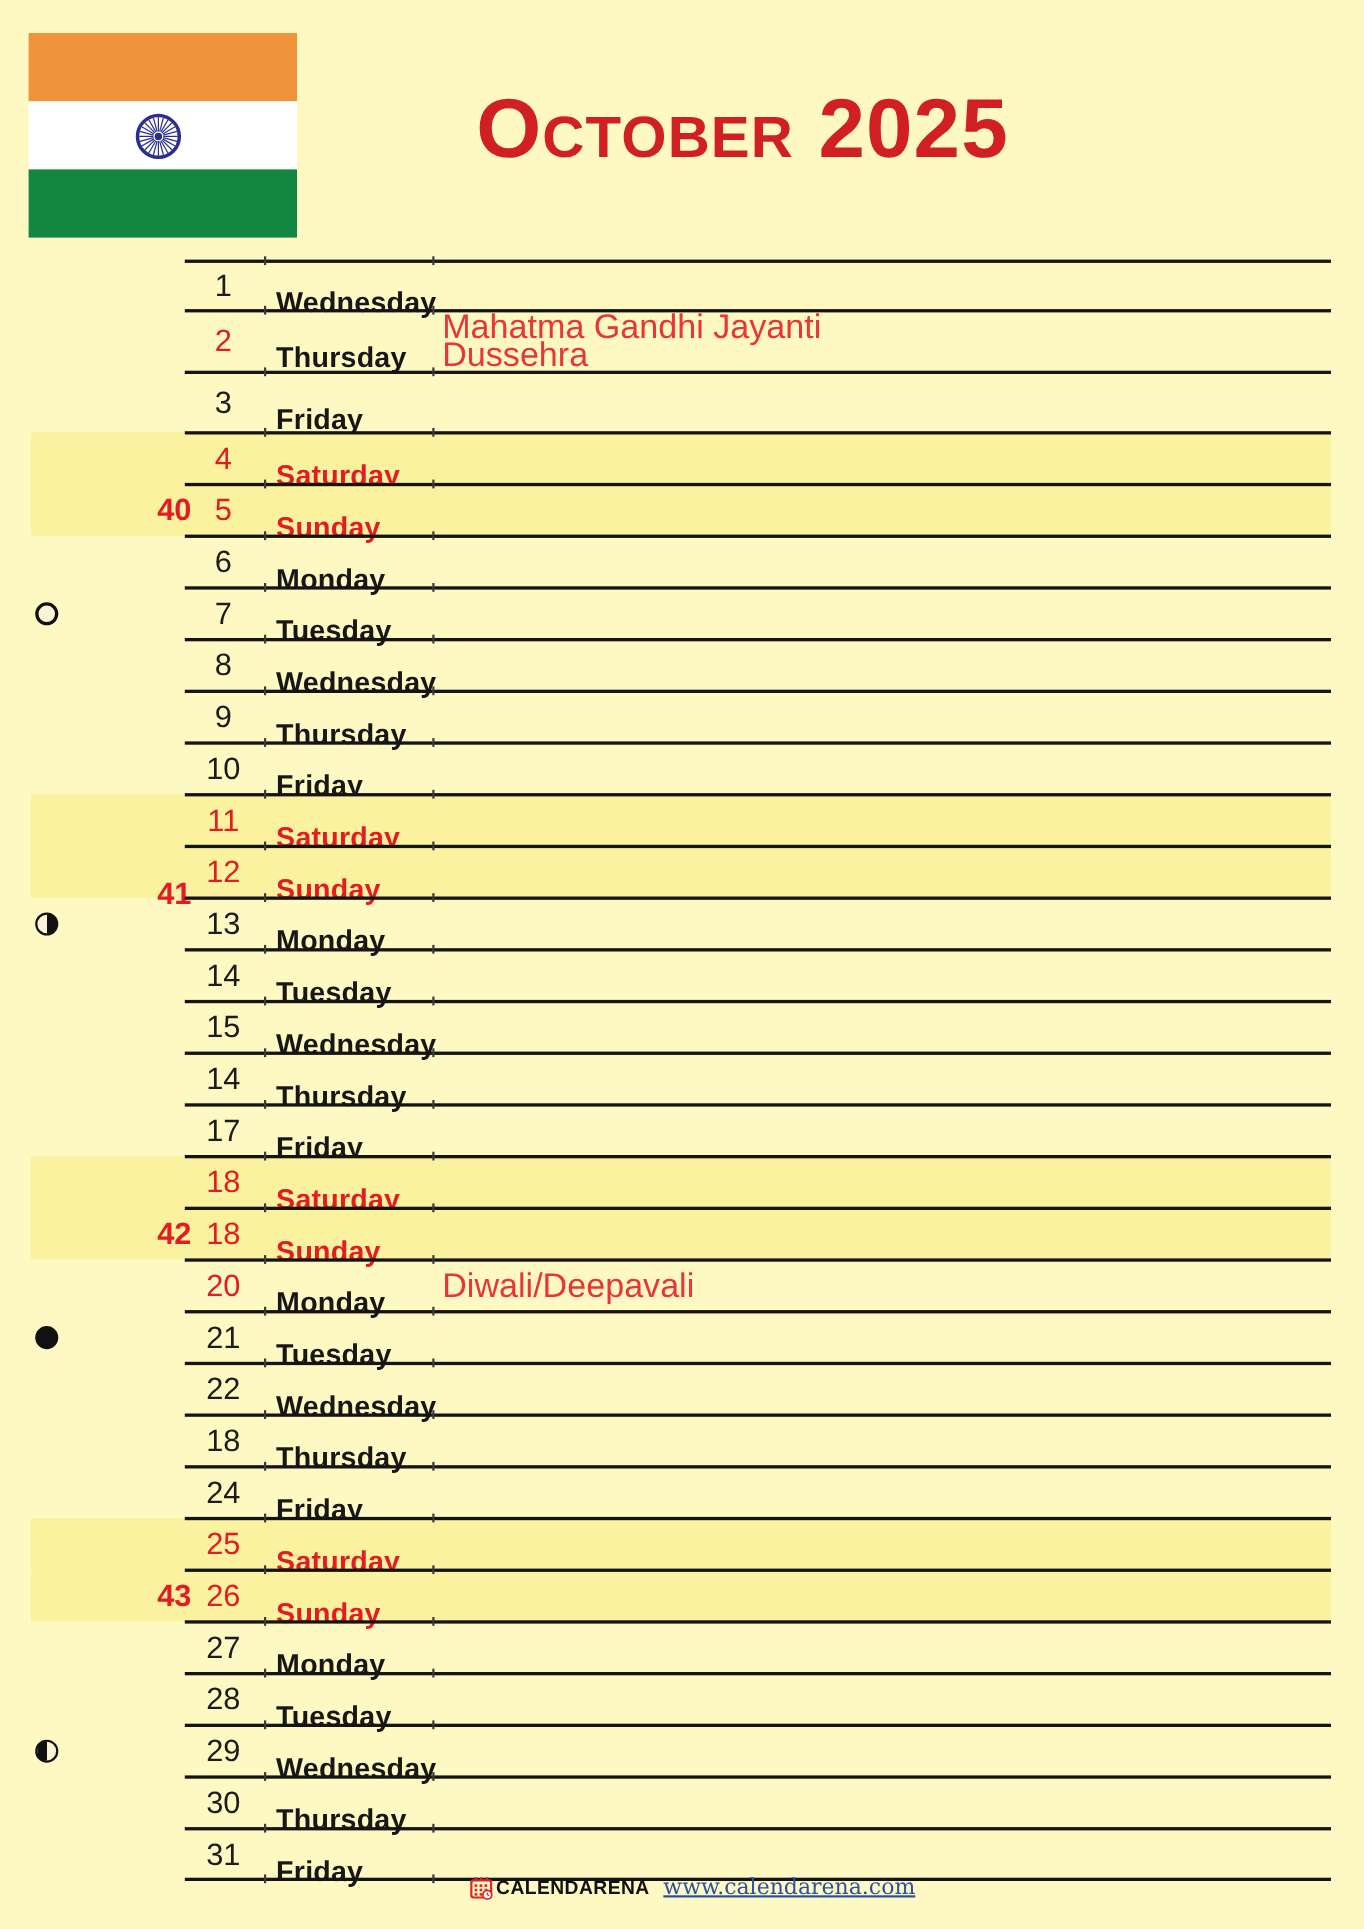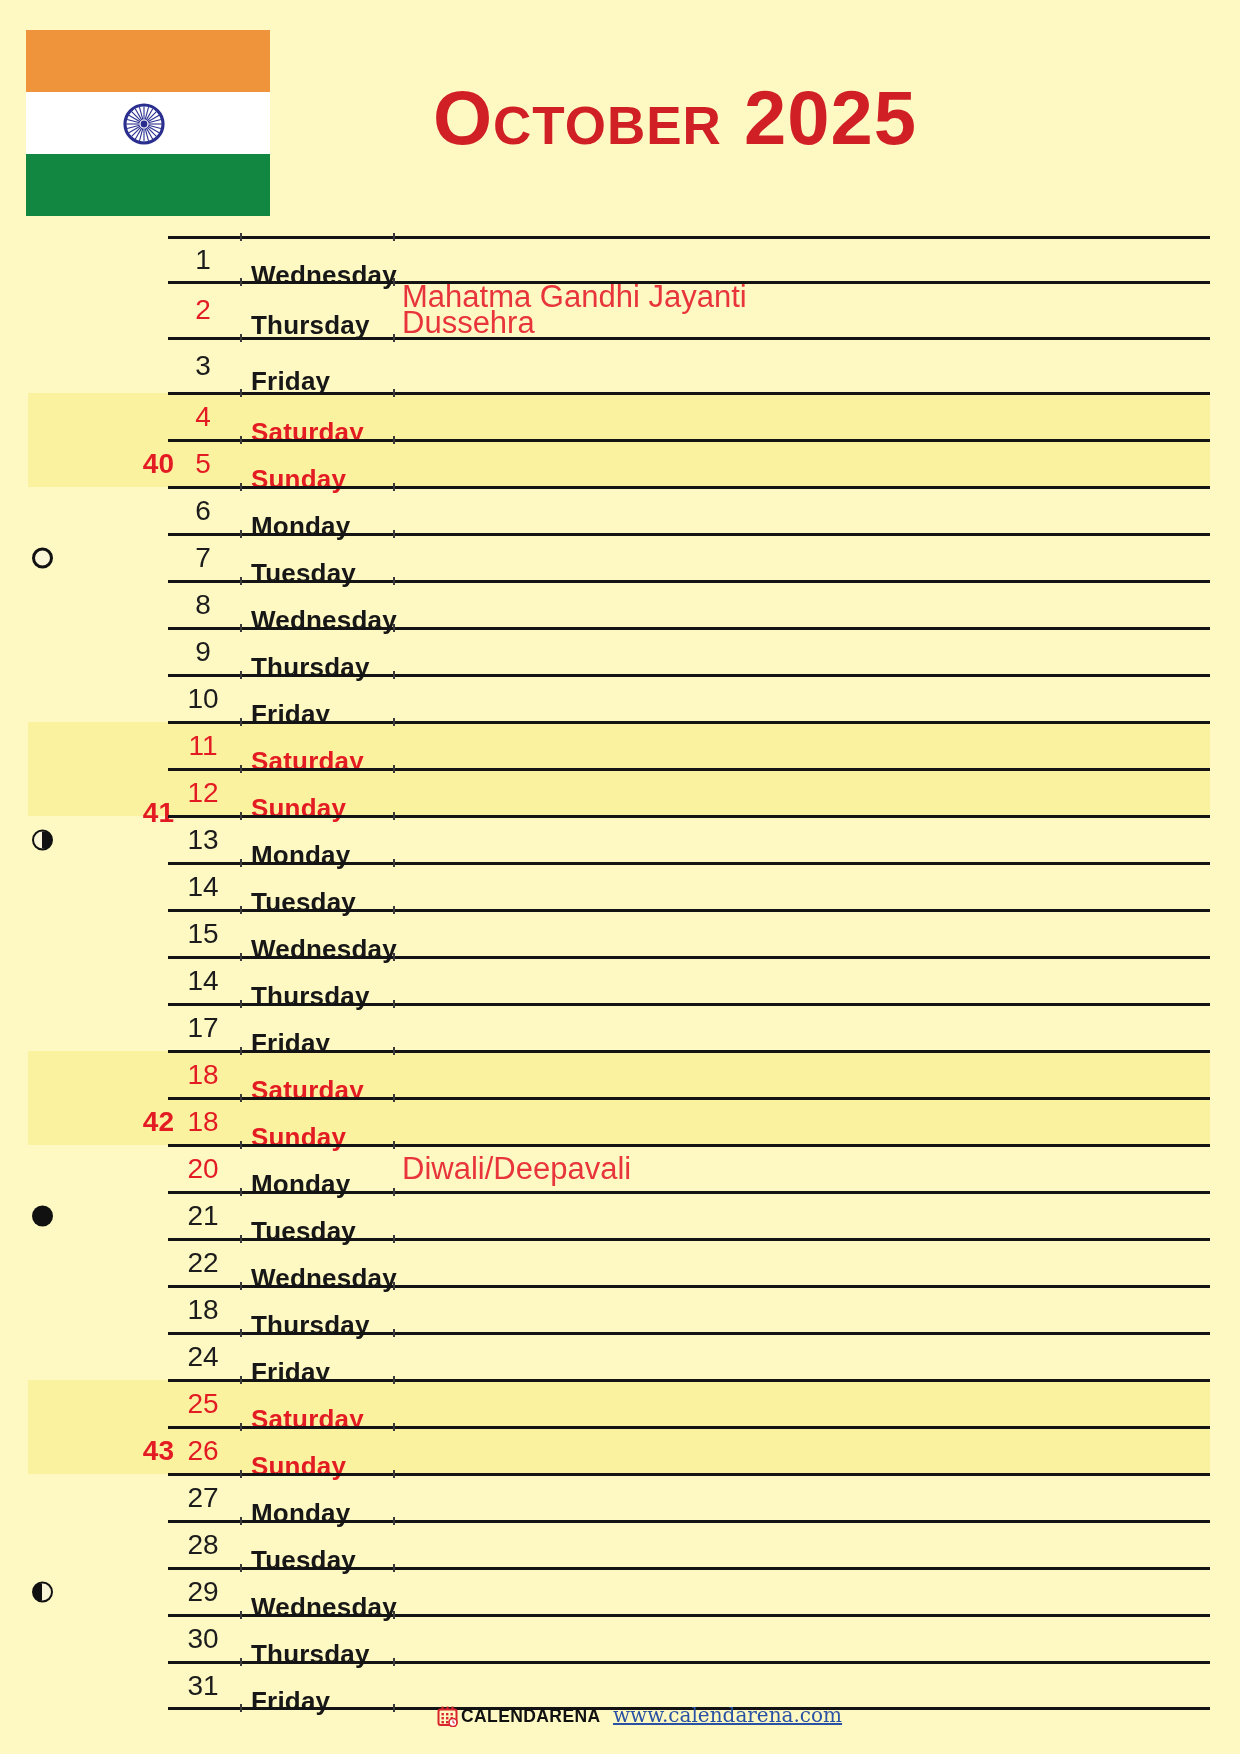--- a/index.html
+++ b/index.html
@@ -46,21 +46,21 @@
         width:21px;height:21px;border-radius:50%;box-sizing:border-box;}
   .moon-full{border:3px solid #111;background:#FBF5D8;}
   .moon-last-quarter{border:2px solid #111;background:linear-gradient(90deg,#FBF5D8 50%,#111 50%);}
   .moon-new{background:#111;}
   .moon-first-quarter{border:2px solid #111;background:linear-gradient(90deg,#111 50%,#FBF5D8 50%);}
 
   .final-line{position:relative;margin-left:140px;height:3px;background:#141414;transform:translateY(-2px);}
   .final-line .tick{top:-3px;} .final-line .tick.t1{left:72px;} .final-line .tick.t2{left:225px;}
 
   
-  .footer{position:absolute;left:10px;top:1702px;width:1210px;height:40px;}
+  .footer{position:absolute;left:0;top:1702px;width:1210px;height:40px;}
   .cal-icon{position:absolute;left:427px;top:4px;width:21px;height:21px;}
   .brand{position:absolute;left:451px;top:3px;font-size:17.5px;font-weight:bold;
          letter-spacing:0.4px;color:#111;line-height:22px;}
   .site-link{position:absolute;left:603px;top:0px;
          font-family:"DejaVu Serif","Liberation Serif",serif;font-size:20px;
          color:#2A52A4;text-decoration:underline;line-height:26px;}
 </style>
 </head>
 <body>
 

